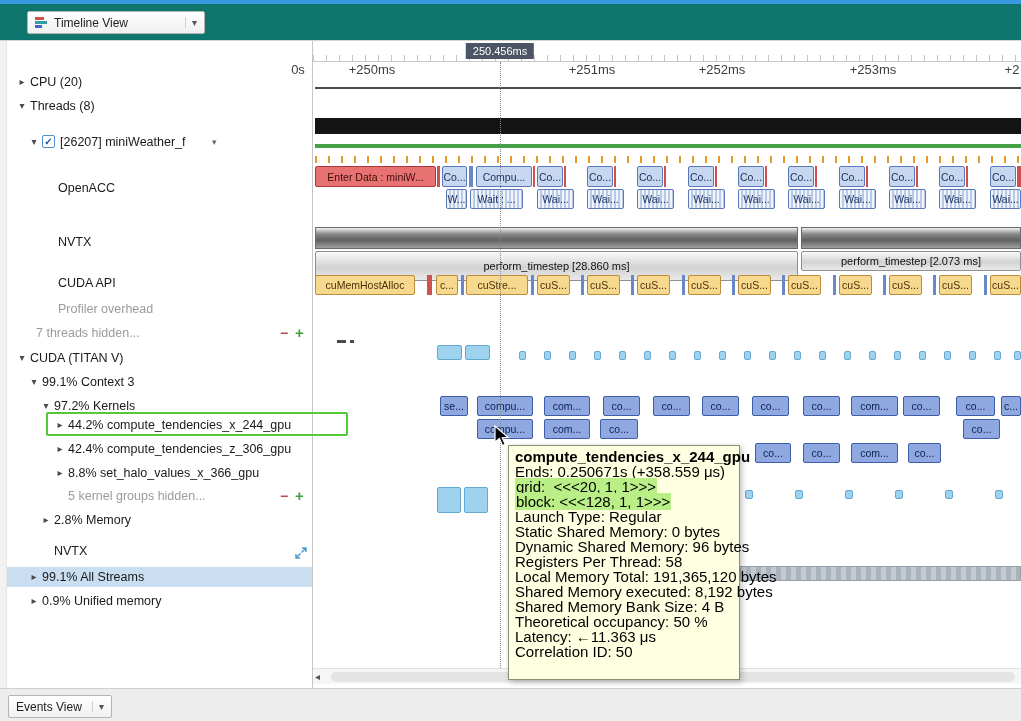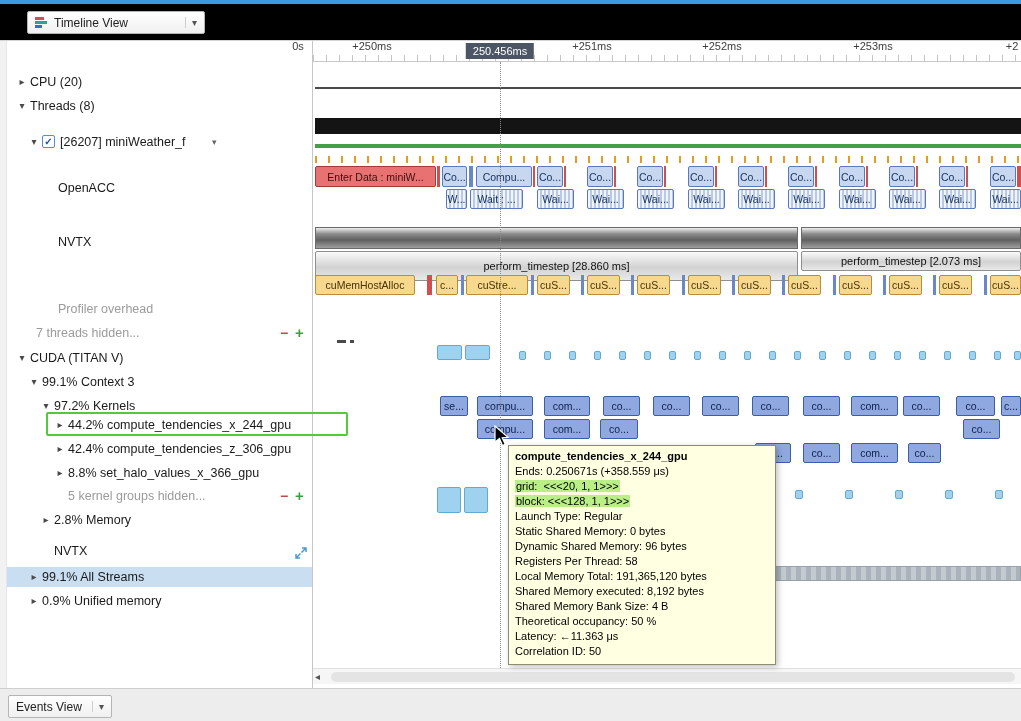--- a/index.html
+++ b/index.html
@@ -1,27 +1,27 @@
 <!DOCTYPE html>
 <html><head>
 <meta charset="utf-8">
 <style>
   *{margin:0;padding:0;box-sizing:border-box}
   body{font-family:"Liberation Sans",sans-serif;background:#fff}
   #app{position:relative;width:1021px;height:721px;background:#fff;overflow:hidden;font-size:13px;color:#1a1a1a}
   .topstrip{position:absolute;left:0;top:0;width:100%;height:4px;background:#3a9ae0;z-index:6}
-  .header{position:absolute;left:0;top:4px;width:100%;height:37px;background:#000000;border-bottom:1px solid #d4d4d4;z-index:5}
+  .header{position:absolute;left:0;top:4px;width:100%;height:37px;background:#0f766e;border-bottom:1px solid #d4d4d4;z-index:5}
   .dropdown{position:absolute;display:flex;align-items:center;gap:6px;background:linear-gradient(#ffffff,#f0f0f0);border:1px solid #b4b4b4;border-radius:2px;height:23px;padding:0 7px;font-size:12px;color:#222;cursor:default}
   .dd-caret{color:#555;font-size:10px;border-left:1px solid #cfcfcf;padding-left:6px;margin-left:2px}
   .gutter{position:absolute;left:0;top:41px;width:7px;height:647px;background:#f2f2f2;border-right:1px solid #e6e6e6;z-index:3}
   .sidebar{position:absolute;left:0;top:62px;width:312px;height:606px;background:#fff;overflow:hidden;z-index:2}
   .splitter{position:absolute;left:312px;top:41px;width:1px;height:647px;background:#c6c6c6;z-index:4}
   .ruler{position:absolute;left:313px;top:41px;width:708px;height:21px;background:#fff;border-bottom:1px solid #c9c9c9;z-index:3}
   .minorticks{position:absolute;left:0;bottom:0;width:100%;height:6px;background:repeating-linear-gradient(90deg,#c4c4c4 0 1px,transparent 1px 13px)}
-  .rtick{position:absolute;top:40px;transform:translateX(-50%);font-size:11px;color:#3c3c3c;white-space:nowrap;z-index:7}
+  .rtick{position:absolute;top:62px;transform:translateX(-50%);font-size:13px;color:#3c3c3c;white-space:nowrap;z-index:7}
   .chip{position:absolute;left:500px;top:43px;transform:translateX(-50%);background:#4b5563;color:#fff;font-size:11px;padding:2px 7px;z-index:8;white-space:nowrap}
   .tree-row{position:absolute;left:0;width:312px;height:20px;line-height:20px}
   .tree-row.selected{background:#cadef2}
   .tarrow{position:absolute;top:0;width:12px;text-align:center;color:#4a4a4a;font-size:10px}
   .tlabel{position:absolute;top:0;white-space:nowrap;font-size:12.5px;color:#1a1a1a}
   .tlabel.muted{color:#9b9b9b}
   .cbox{position:absolute;top:3px;width:13px;height:13px;line-height:12px;text-align:center;border:1px solid #4f8fd0;background:#fff;color:#1c4f9e;font-size:10px;font-weight:bold;border-radius:2px}
   .rowcaret{position:absolute;left:212px;top:0;color:#666;font-size:9px}
   .minus{position:absolute;left:280px;top:0;color:#b05050;font-weight:bold;font-size:14px}
   .plus{position:absolute;left:295px;top:0;color:#3f9f3f;font-weight:bold;font-size:15px}
@@ -38,21 +38,21 @@
   .range{background:linear-gradient(180deg,#fbfbfb,#d2d2d2 55%,#e9e9e9);border:1px solid #8f8f8f;color:#111;font-size:11px}
   .black{background:#141414;border-radius:0}
   .green{background:#43a047;border-radius:0}
   .oticks{background:repeating-linear-gradient(90deg,#e59a2c 0 2px,transparent 2px 13px);border-radius:0}
   .thinline{background:#4a4a4a;border-radius:0}
   .sliver-red{background:#d05050;border-radius:0}
   .sliver-blue{background:#6a88c8;border-radius:0}
   .stream{background:repeating-linear-gradient(90deg,#c3cad0 0 5px,#aab3bc 5px 10px);border:1px solid #98a2ac;border-radius:0}
   .marker-line{position:absolute;left:500px;top:62px;width:0;height:606px;border-left:1px dotted #8a8a8a;z-index:1}
   .green-box{position:absolute;left:46px;top:412px;width:302px;height:24px;border:2px solid #53cb38;border-radius:2px;z-index:60}
-  .tooltip{position:absolute;left:508px;top:445px;width:268px;background:#ffffe1;border:1px solid #8c8c74;padding:3px 6px 5px;font-size:11px;line-height:15px;color:#000;box-shadow:2px 2px 6px rgba(0,0,0,.25);z-index:100}
+  .tooltip{position:absolute;left:508px;top:445px;width:232px;background:#ffffe1;border:1px solid #8c8c74;padding:3px 6px 20px;font-size:15px;line-height:15px;color:#000;box-shadow:2px 2px 6px rgba(0,0,0,.25);z-index:100}
   .tip-title{font-weight:bold;white-space:pre}
   .tip-line{white-space:pre}
   .hl{background:#b9ef86;padding:0 1px}
   .hscroll{position:absolute;left:313px;top:668px;width:708px;height:16px;background:#f6f6f6;border-top:1px solid #e0e0e0;z-index:3}
   .hs-arrow{position:absolute;left:2px;top:2px;font-size:10px;color:#555}
   .hs-thumb{position:absolute;left:18px;top:3px;width:684px;height:10px;background:#e4e4e4;border-radius:5px}
   .bottombar{position:absolute;left:0;top:688px;width:100%;height:33px;background:#ededed;border-top:1px solid #cfcfcf;z-index:5}
   .cursor{position:absolute;left:494px;top:425px;z-index:110}
 </style>
 </head>
@@ -102,20 +102,23 @@
         <span class="tarrow" style="left: 28px;">▾</span>
         <span class="cbox" style="left: 42px;">✓</span>
         <span class="tlabel" style="left: 60px;">[26207] miniWeather_f</span>
         <span class="rowcaret">▾</span>
       </div>
       <div class="tree-row" style="top: 116px;">
         <span class="tlabel" style="left: 58px;">OpenACC</span>
       </div>
       <div class="tree-row" style="top: 170px;">
         <span class="tlabel" style="left: 58px;">NVTX</span>
+      </div>
+      <div class="tree-row" style="top: 211px;">
+        <span class="tlabel" style="left: 58px;">CUDA API</span>
       </div>
       <div class="tree-row" style="top: 237px;">
         <span class="tlabel muted" style="left: 58px;">Profiler overhead</span>
       </div>
       <div class="tree-row" style="top: 261px;">
         <span class="tlabel muted" style="left: 36px;">7 threads hidden...</span>
         <span class="minus">−</span>
         <span class="plus">+</span>
       </div>
       <div class="tree-row" style="top: 286px;">

